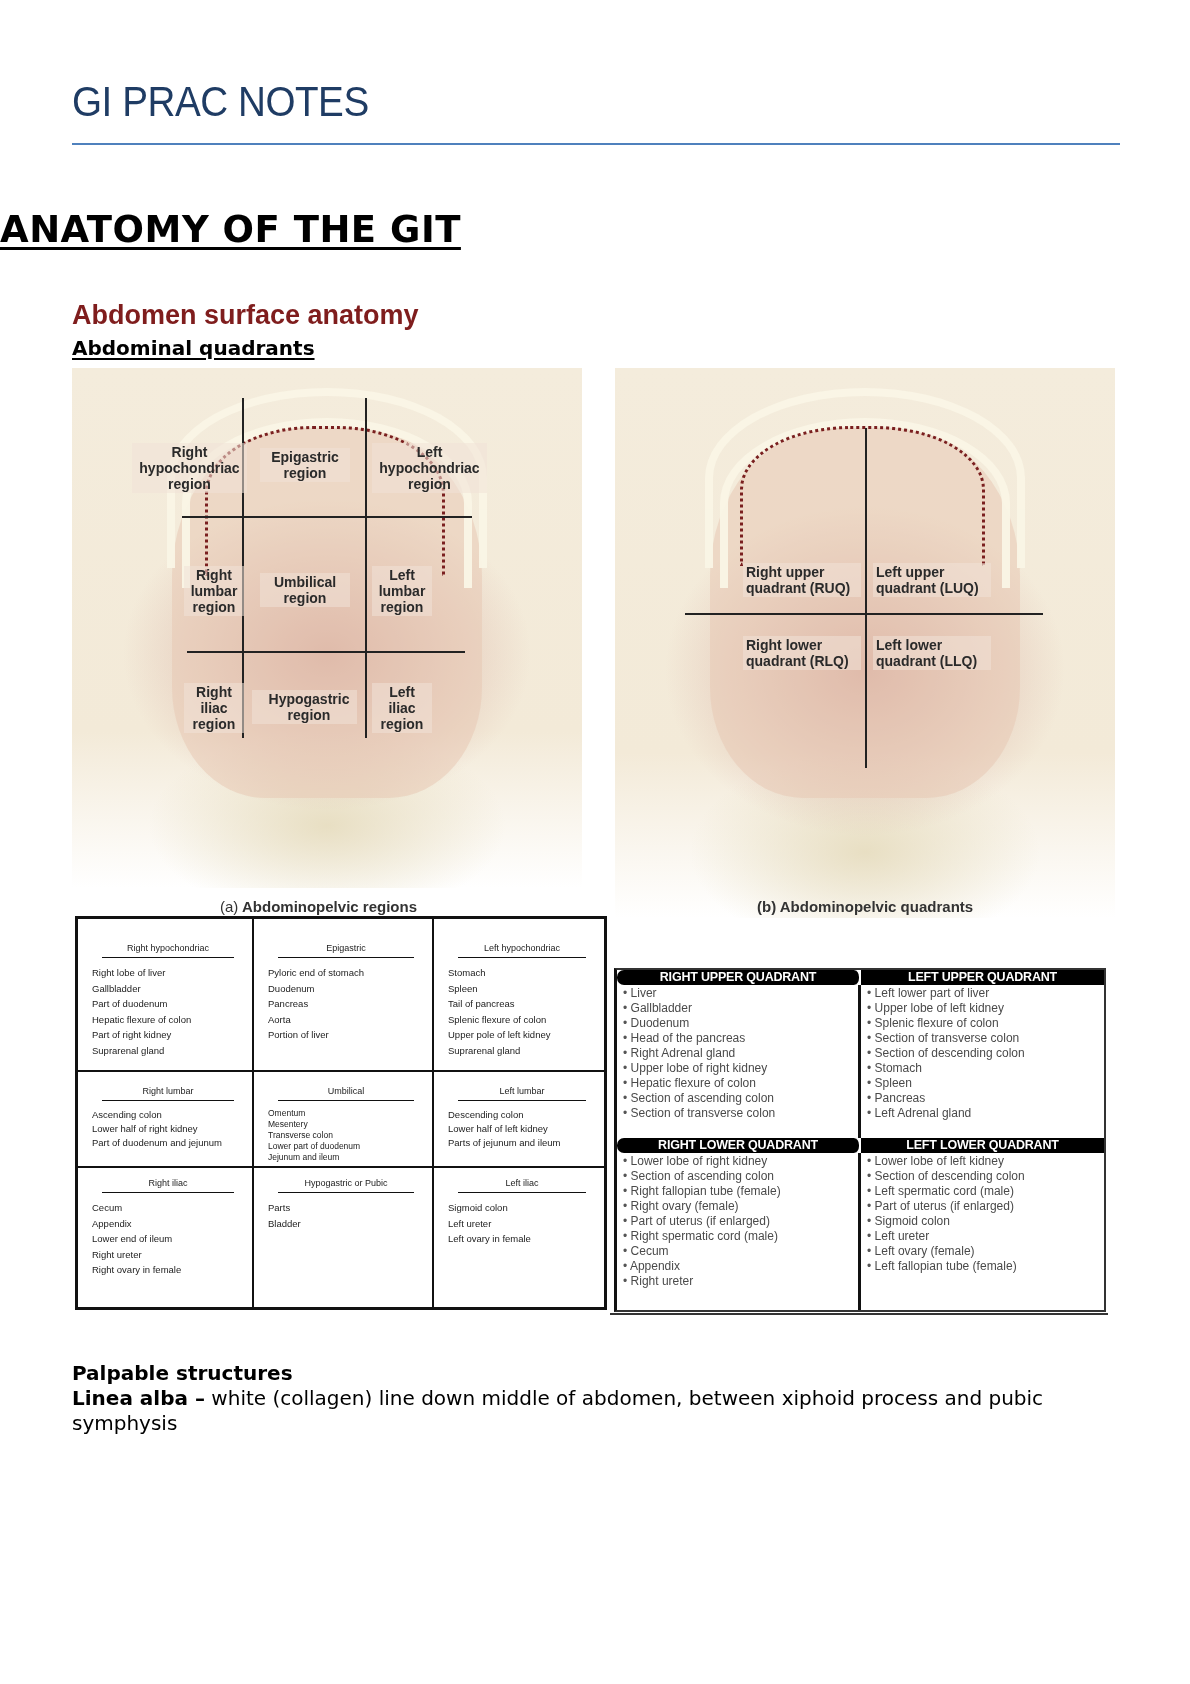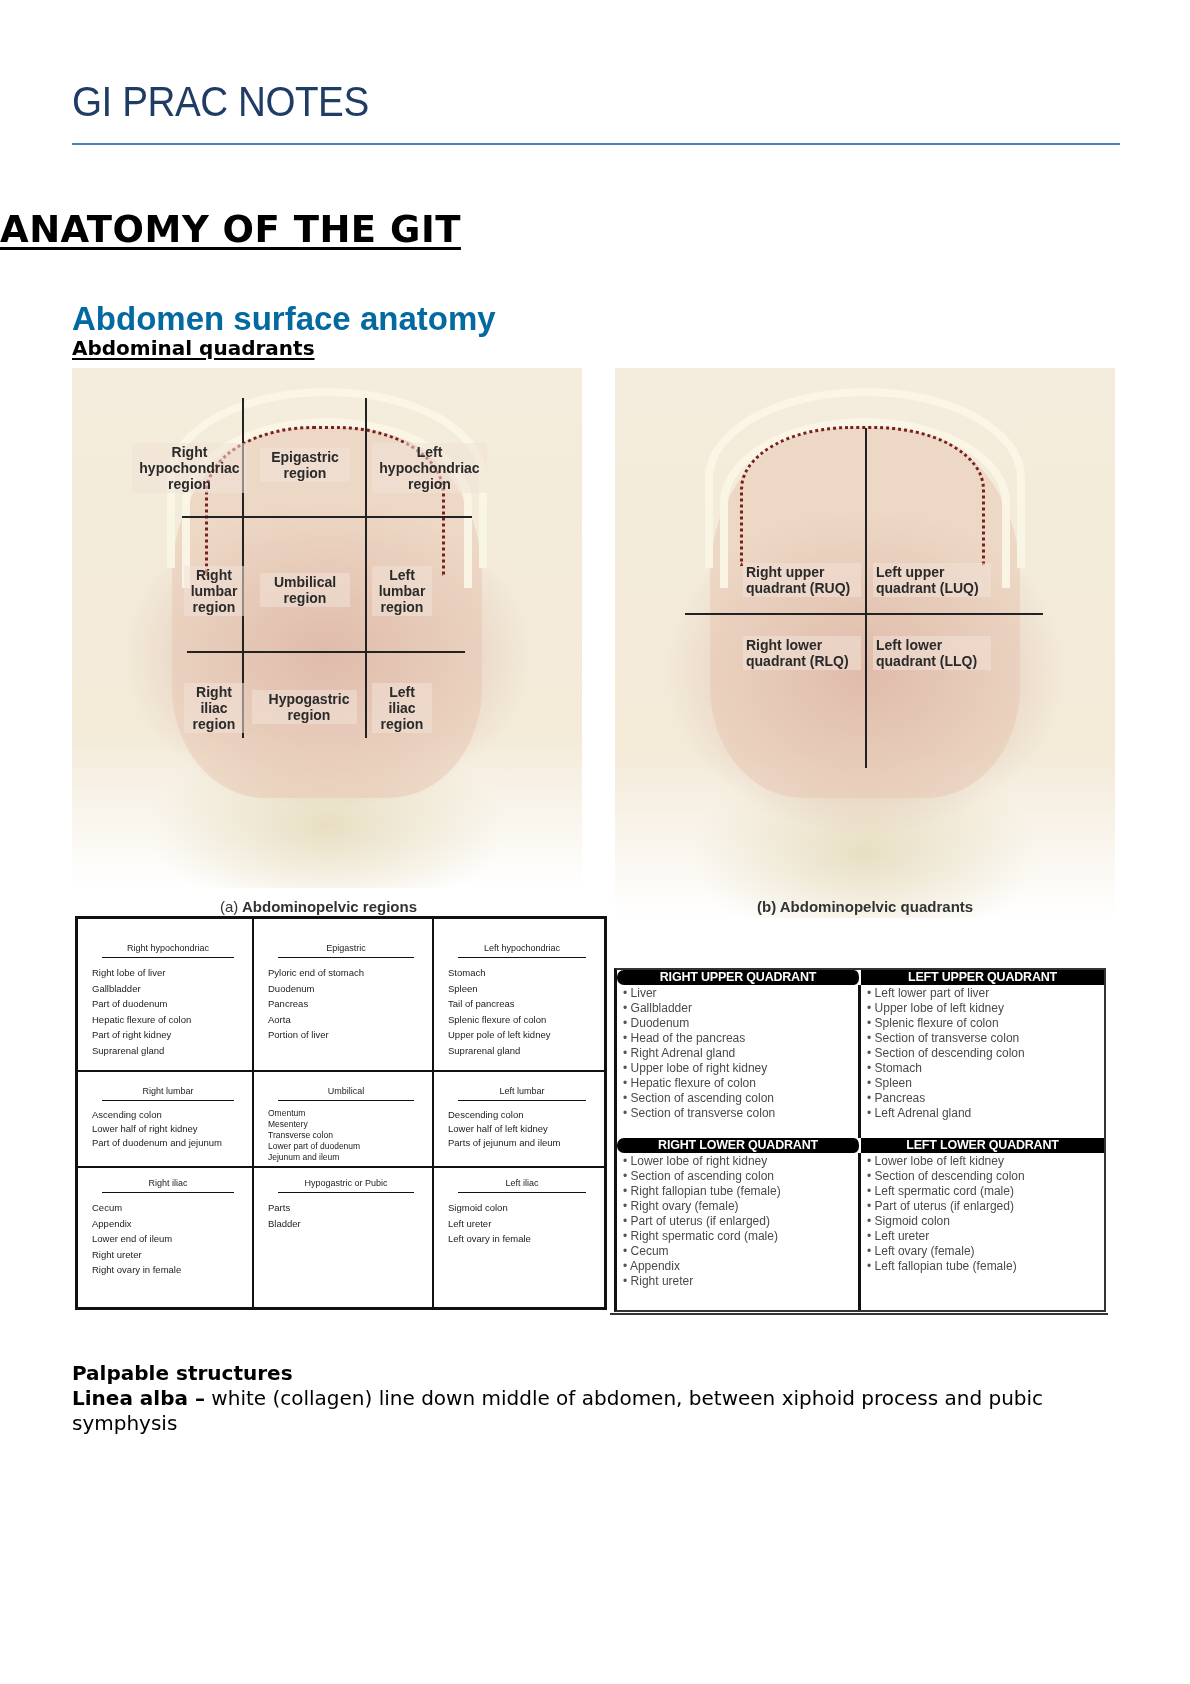--- a/index.html
+++ b/index.html
@@ -20,21 +20,21 @@
     position: absolute; left: 0; width: 1190px; top: 200px; text-align: left;
     font-family: "DejaVu Sans", sans-serif; font-weight: bold; font-size: 37px;
     letter-spacing: 0.5px;
     margin-top: 8px;
   }
   .main-heading span { text-decoration: underline; text-decoration-thickness: 3px; text-underline-offset: 5px; }
 
   .section-heading {
     position: absolute; left: 72px; top: 300px;
     font-family: "Liberation Sans", sans-serif; font-weight: bold;
-    font-size: 33px; color: #0369a1;
+    font-size: 27px; color: #7f1d1d;
   }
   .sub-heading {
     position: absolute; left: 72px; top: 336px;
     font-family: "DejaVu Sans", sans-serif; font-weight: bold; font-size: 20px;
     text-decoration: underline; text-underline-offset: 3px;
   }
 
   
   .figure {
     position: absolute; overflow: hidden;

